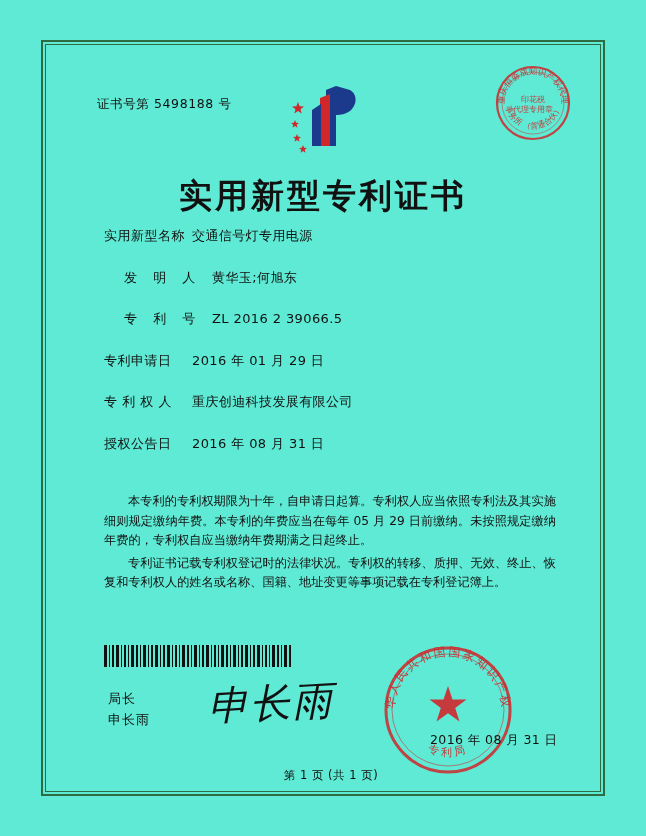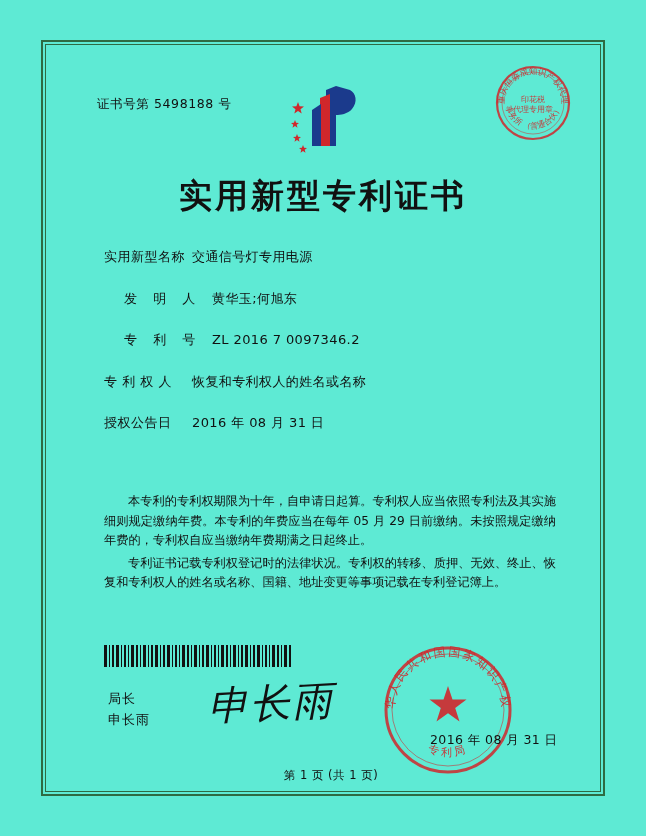--- a/index.html
+++ b/index.html
@@ -80,21 +80,21 @@
     font-weight: bold;
     letter-spacing: 3px;
     color: #111;
     font-family: "DejaVu Sans", sans-serif;
   }
 
   
   .fields {
     position: absolute;
     left: 104px;
-    top: 248px;
+    top: 227px;
     width: 460px;
   }
   .field-row {
     font-size: 13px;
     margin-bottom: 23.5px;
     color: #111;
     font-family: "DejaVu Sans", sans-serif;
     white-space: nowrap;
   }
   .field-label {
@@ -232,24 +232,27 @@
   <div class="title">实用新型专利证书</div>
 
   <div class="fields">
     <div class="field-row">
       <span class="field-label w-long">实用新型名称</span><span class="field-value">交通信号灯专用电源</span>
     </div>
     <div class="field-row">
       <span class="field-label w-sp">发 明 人</span><span class="field-value">黄华玉;何旭东</span>
     </div>
     <div class="field-row">
-      <span class="field-label w-sp">专 利 号</span><span class="field-value">ZL 2016 7 0097346.2</span>
-    </div>
-    <div class="field-row">
-      <span class="field-label w-long">专 利 权 人</span><span class="field-value">恢复和专利权人的姓名或名称</span>
+      <span class="field-label w-sp">专 利 号</span><span class="field-value">ZL 2016 2 39066.5</span>
+    </div>
+    <div class="field-row">
+      <span class="field-label w-long">专利申请日</span><span class="field-value">2016 年 01 月 29 日</span>
+    </div>
+    <div class="field-row">
+      <span class="field-label w-long">专 利 权 人</span><span class="field-value">重庆创迪科技发展有限公司</span>
     </div>
     <div class="field-row">
       <span class="field-label w-long">授权公告日</span><span class="field-value">2016 年 08 月 31 日</span>
     </div>
   </div>
 
   <div class="body-text">
     <p>本专利的专利权期限为十年，自申请日起算。专利权人应当依照专利法及其实施细则规定缴纳年费。本专利的年费应当在每年 05 月 29 日前缴纳。未按照规定缴纳年费的，专利权自应当缴纳年费期满之日起终止。</p>
     <p>专利证书记载专利权登记时的法律状况。专利权的转移、质押、无效、终止、恢复和专利权人的姓名或名称、国籍、地址变更等事项记载在专利登记簿上。</p>
   </div>

